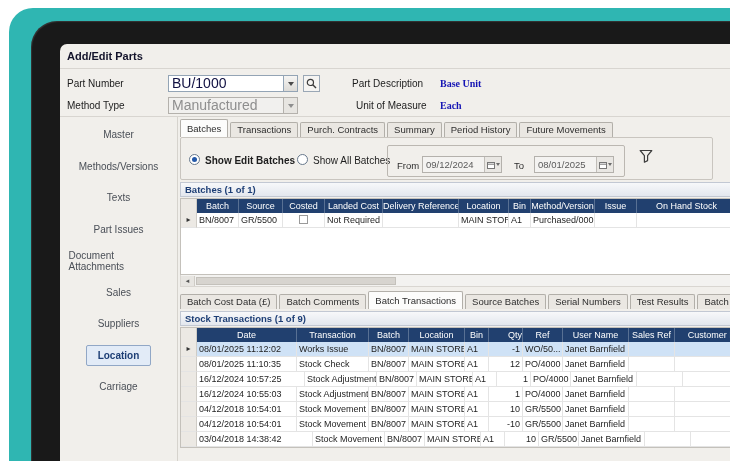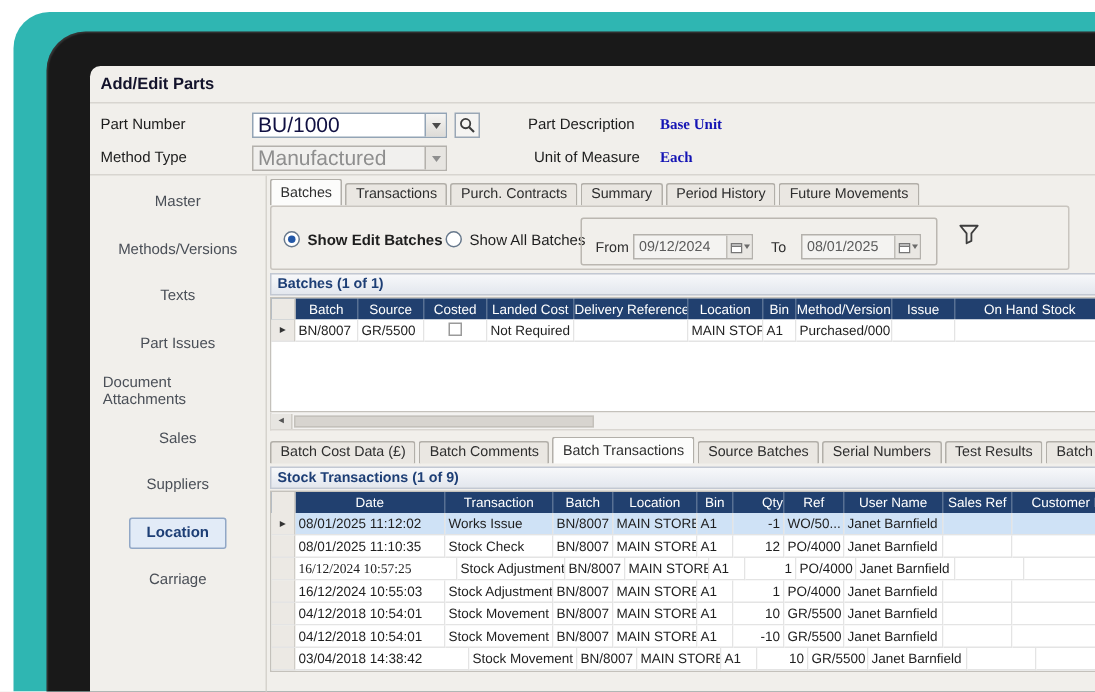--- a/index.html
+++ b/index.html
@@ -287,21 +287,21 @@
               <div class="g-cell" style="width: 56px;">MAIN STORES</div>
               <div class="g-cell" style="width: 24px;">A1</div>
               <div class="g-cell right" style="width: 34px;">12</div>
               <div class="g-cell" style="width: 40px;">PO/4000</div>
               <div class="g-cell" style="width: 66px;">Janet Barnfield</div>
               <div class="g-cell" style="width: 46px;"></div>
               <div class="g-cell" style="width: 92px;"></div>
             </div>
             <div class="g-row">
               <div class="g-cell g-sel" style="width: 16px;"></div>
-              <div class="g-cell" style="width: 108px; font-family: Liberation Serif, serif;">16/12/2024 10:57:25</div>
+              <div class="g-cell" style="width: 108px;">16/12/2024 10:57:25</div>
               <div class="g-cell" style="width: 72px;">Stock Adjustment</div>
               <div class="g-cell" style="width: 40px;">BN/8007</div>
               <div class="g-cell" style="width: 56px;">MAIN STORES</div>
               <div class="g-cell" style="width: 24px;">A1</div>
               <div class="g-cell right" style="width: 34px;">1</div>
               <div class="g-cell" style="width: 40px;">PO/4000</div>
               <div class="g-cell" style="width: 66px;">Janet Barnfield</div>
               <div class="g-cell" style="width: 46px;"></div>
               <div class="g-cell" style="width: 92px;"></div>
             </div>

